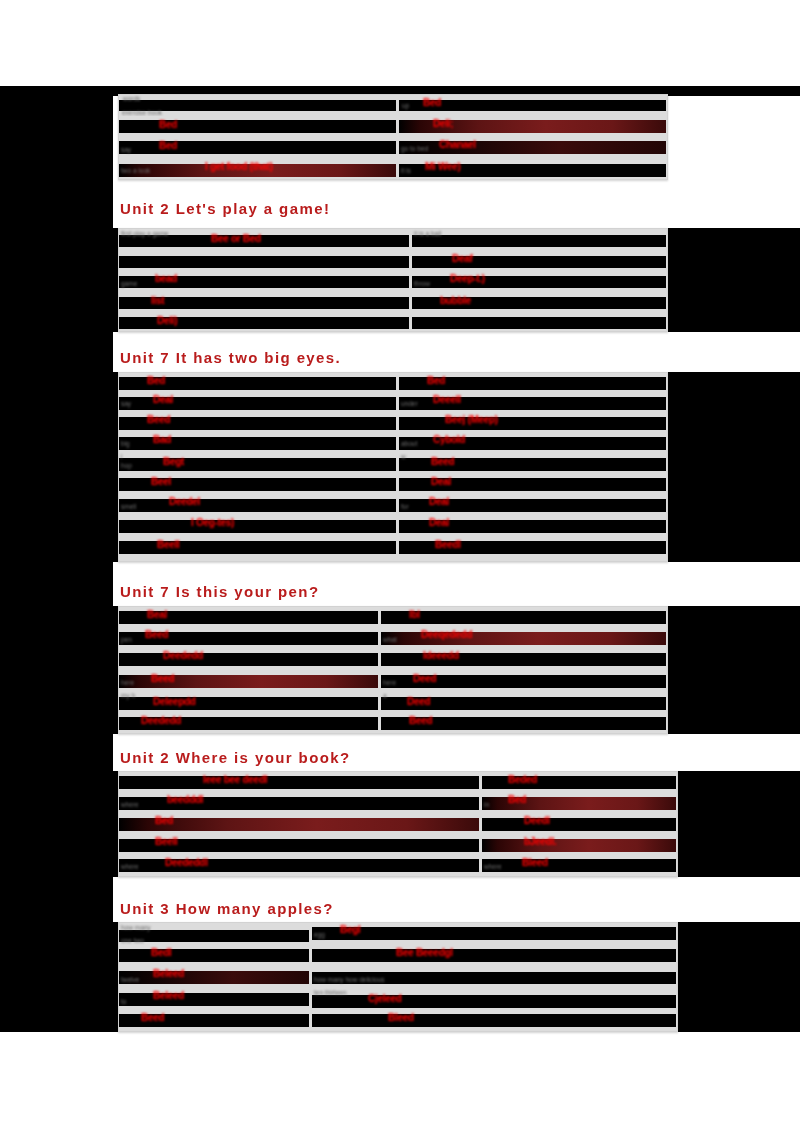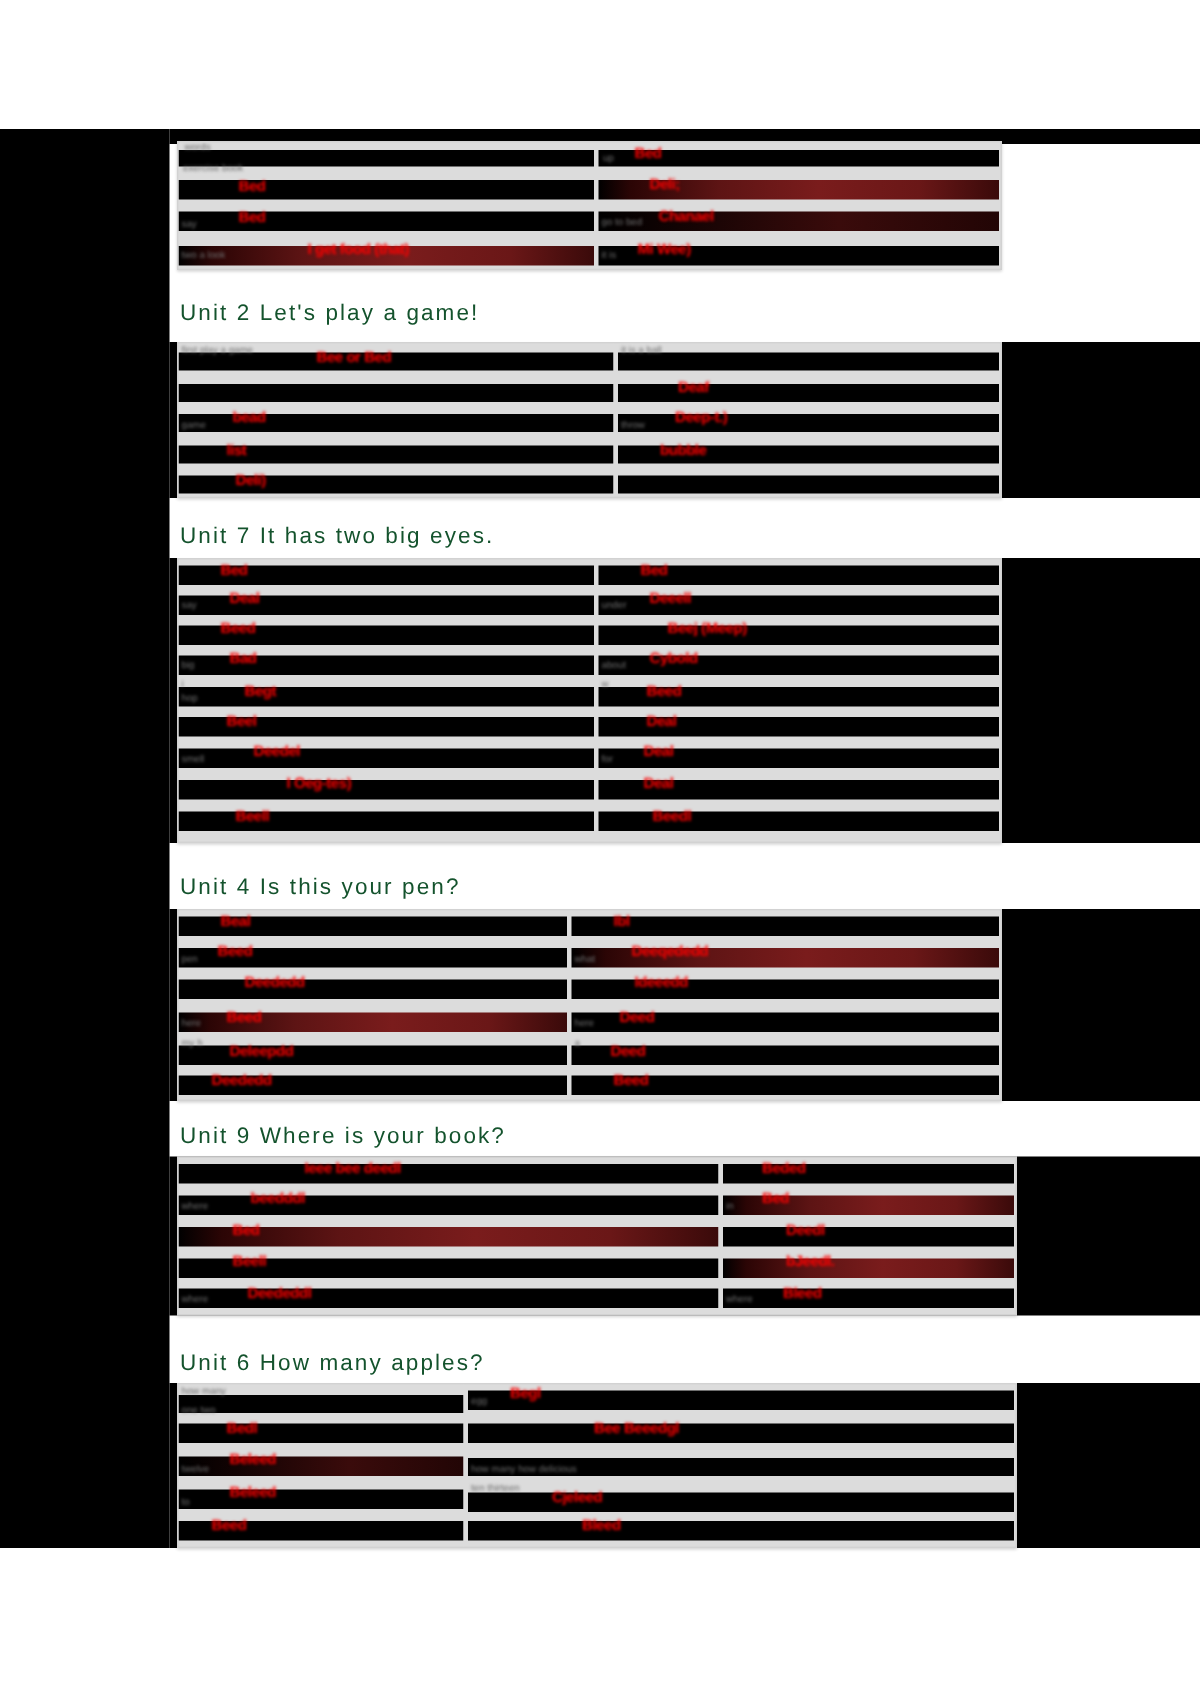--- a/index.html
+++ b/index.html
@@ -23,23 +23,23 @@
   #slab-left{left:0;top:86px;width:113px;height:946px;}
   #slab-top{left:0;top:0;width:800px;height:86px;background:#ffffff;}
   #slab-bottom{left:0;top:1032px;width:800px;height:100px;background:#ffffff;}
 
   
   .unit-section{position:absolute;}
 
   .unit-heading{
     position:absolute;
     font-size:15px;
-    font-weight:normal;
+    font-weight:bold;
     letter-spacing:1.4px;
-    color:#14532d;
+    color:#b91c1c;
     white-space:nowrap;
     font-family:"Liberation Sans", sans-serif;
   }
 
   
   .unit-table{
     position:absolute;
     background:#dcdcdc;
     box-sizing:border-box;
     border:1px solid #d2d2d2;
@@ -299,21 +299,21 @@
           <div class="tbl-row" style="height:20px;">
             <div class="bar" style="top:4px;height:13px;"></div>
             <div class="blob" style="left:36px;top:2px;font-size:10px;">Beedl</div>
           </div>
         </div>
       </div>
     </div>
   </div>
 
   <div class="unit-section">
-    <div class="unit-heading" style="left:120px;top:583px;">Unit 4 Is this your pen?</div>
+    <div class="unit-heading" style="left:120px;top:583px;">Unit 7 Is this your pen?</div>
     <div class="right-block" style="left:113px;top:606px;width:687px;height:128px;"></div>
     <div class="unit-table" style="left:118px;top:606px;width:550px;height:128px;">
       <div class="tbl-cols">
         <div class="tbl-col" style="width:259px;">
           <div class="tbl-row" style="height:21px;">
             <div class="bar" style="top:4px;height:13px;"></div>
             <div class="blob" style="left:28px;top:2px;font-size:10px;">Beal</div>
           </div>
           <div class="tbl-row" style="height:21px;">
             <div class="bar" style="top:4px;height:13px;"></div>
@@ -366,21 +366,21 @@
           <div class="tbl-row" style="height:20px;">
             <div class="bar" style="top:4px;height:13px;"></div>
             <div class="blob" style="left:28px;top:2px;font-size:10px;">Beed</div>
           </div>
         </div>
       </div>
     </div>
   </div>
 
   <div class="unit-section">
-    <div class="unit-heading" style="left:120px;top:749px;">Unit 9 Where is your book?</div>
+    <div class="unit-heading" style="left:120px;top:749px;">Unit 2 Where is your book?</div>
     <div class="right-block" style="left:113px;top:771px;width:687px;height:106px;"></div>
     <div class="unit-table" style="left:118px;top:771px;width:560px;height:106px;">
       <div class="tbl-cols">
         <div class="tbl-col" style="width:360px;">
           <div class="tbl-row" style="height:21px;">
             <div class="bar" style="top:4px;height:13px;"></div>
             <div class="blob" style="left:84px;top:2px;font-size:10px;">Ieee bee deedl</div>
           </div>
           <div class="tbl-row" style="height:21px;">
             <div class="bar" style="top:4px;height:13px;"></div>
@@ -423,21 +423,21 @@
             <div class="bar" style="top:3px;height:13px;"></div>
             <div class="ghost" style="left:2px;top:7px;">where</div>
             <div class="blob" style="left:40px;top:1px;font-size:10px;">Bleed</div>
           </div>
         </div>
       </div>
     </div>
   </div>
 
   <div class="unit-section">
-    <div class="unit-heading" style="left:120px;top:900px;">Unit 6 How many apples?</div>
+    <div class="unit-heading" style="left:120px;top:900px;">Unit 3 How many apples?</div>
     <div class="right-block" style="left:113px;top:922px;width:687px;height:110px;"></div>
     <div class="unit-table" style="left:118px;top:922px;width:560px;height:110px;">
       <div class="tbl-cols">
         <div class="tbl-col" style="width:190px;">
           <div class="tbl-row" style="height:22px;">
             <div class="bar" style="top:7px;height:12px;"></div>
             <div class="ghost" style="left:2px;top:1px;">how  many</div>
             <div class="ghost" style="left:2px;top:14px;">one  two</div>
           </div>
           <div class="tbl-row" style="height:22px;">

